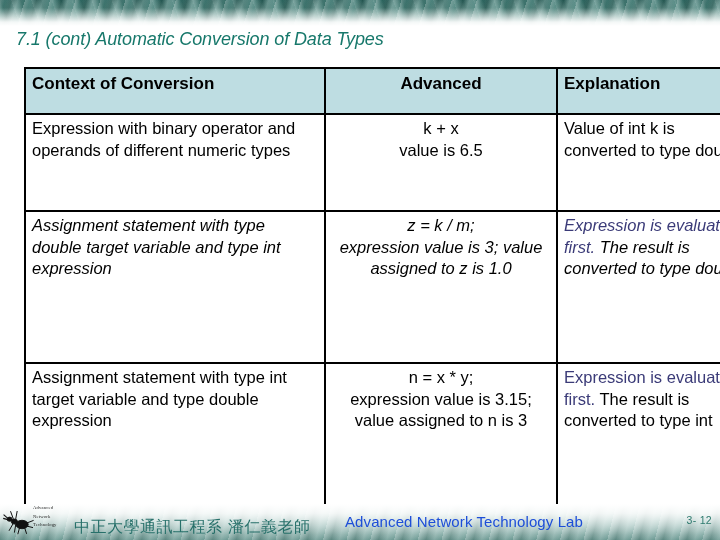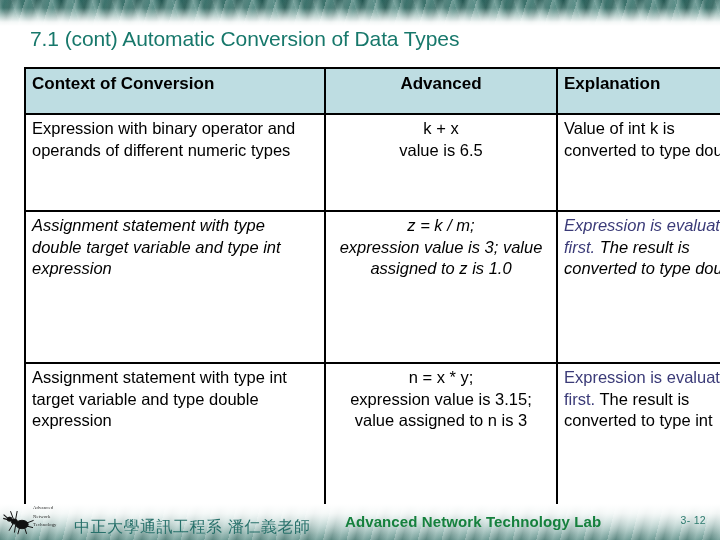--- a/index.html
+++ b/index.html
@@ -38,28 +38,29 @@
         rgba(255,255,255,0.22) 0px,
         rgba(0,0,0,0.10) 9px,
         rgba(255,255,255,0.14) 19px),
       linear-gradient(to bottom, #2f6f68 0%, #3d7d74 50%, #6aa59c 100%);
     pointer-events: none;
   }
 
   
   #slide-title {
     position: absolute;
-    left: 30px;
+    left: 16px;
     top: 24px;
     width: 670px;
-    font-size: 21px;
+    font-size: 18px;
     line-height: 30px;
     color: #17786b;
     letter-spacing: -0.1px;
     white-space: nowrap;
+    font-style: italic;
   }
 
   
   #conv-table {
     position: absolute;
     left: 24px;
     top: 67px;
     width: 688px;
     border-collapse: collapse;
     table-layout: fixed;
@@ -159,28 +160,28 @@
     font-family: "DejaVu Sans", sans-serif;
     letter-spacing: 0.5px;
     white-space: nowrap;
   }
   #footer-en {
     position: absolute;
     left: 345px;
     bottom: 9px;
     font-size: 15px;
     line-height: 18px;
-    color: #15803d;
-    font-weight: bold;
+    color: #1d4ed8;
+    font-weight: normal;
     letter-spacing: 0.1px;
     white-space: nowrap;
   }
   #page-number {
     position: absolute;
-    right: 14px;
+    right: 8px;
     bottom: 14px;
     font-size: 10.5px;
     line-height: 12px;
     color: #2d7a6e;
     letter-spacing: 0.3px;
     white-space: nowrap;
   }
 </style>
 </head>
 <body>

